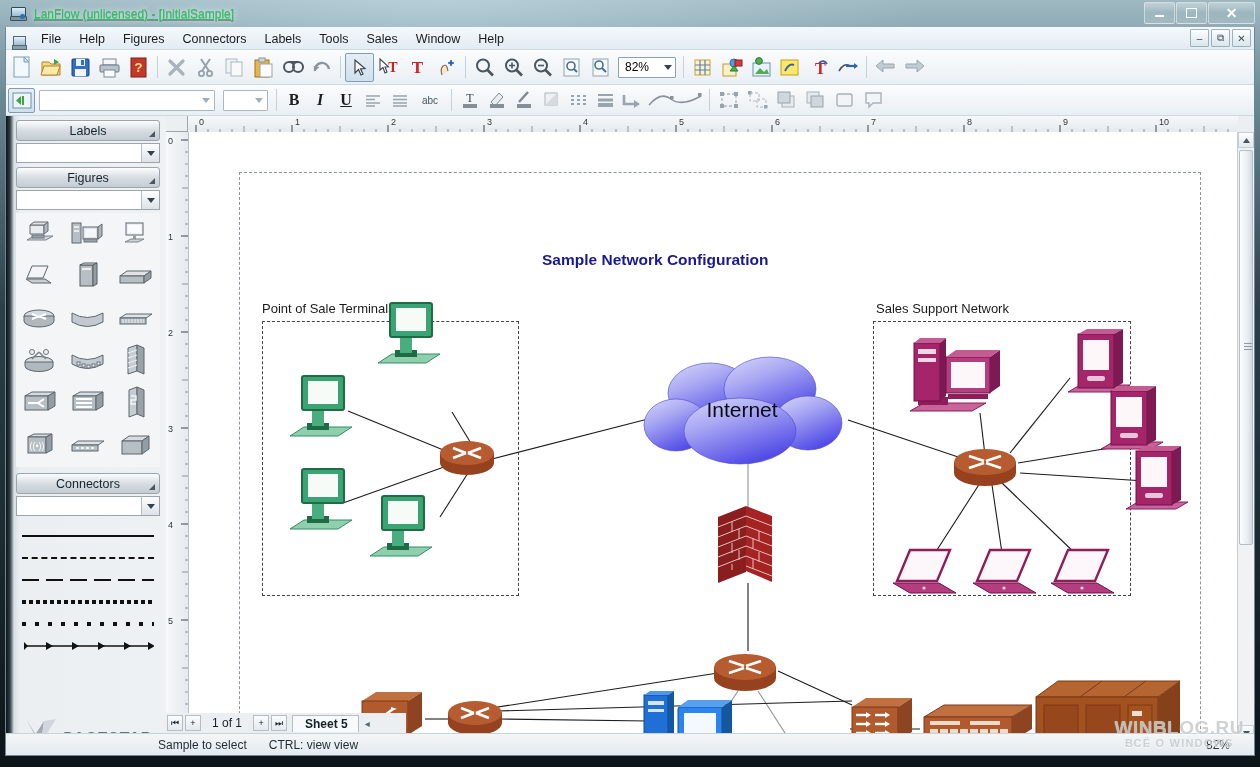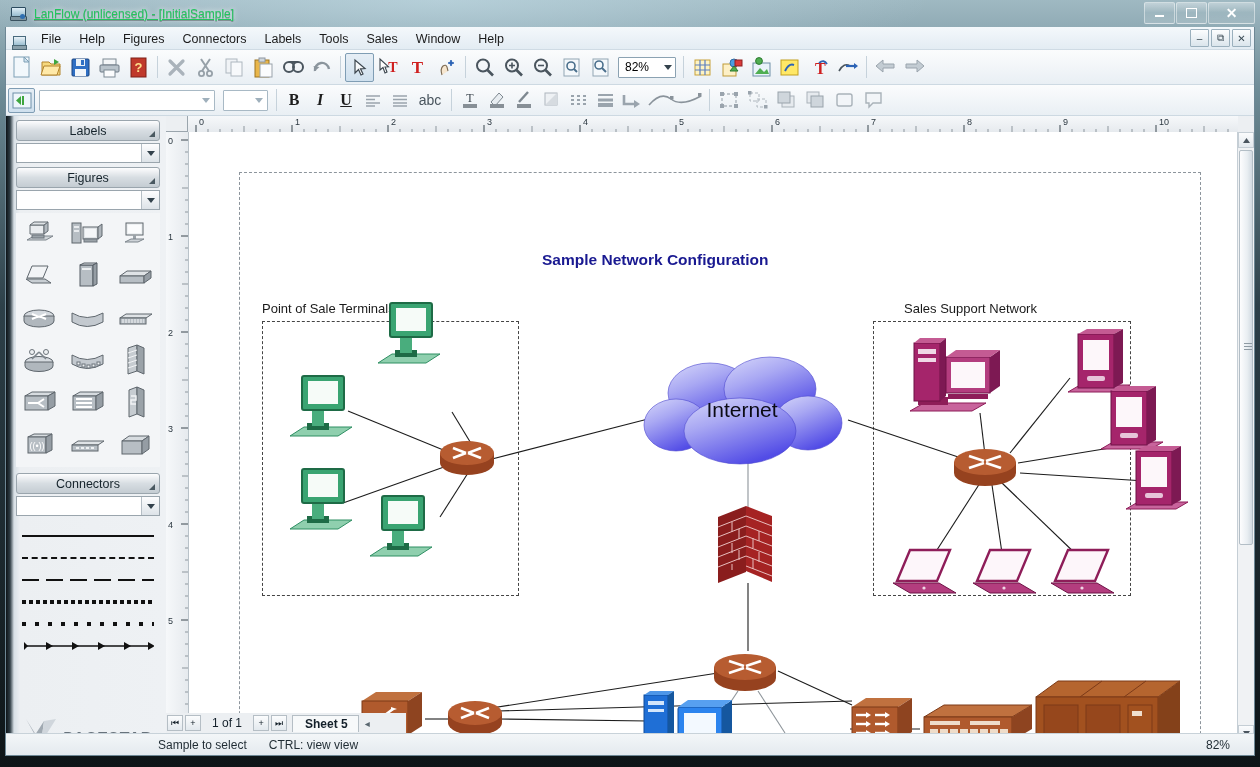--- a/index.html
+++ b/index.html
@@ -453,21 +453,21 @@
       <div class="tbtn sm">
         <svg width="18" height="15">
             <path d="M2 3 h14 M2 6.5 h9 M2 10 h14 M2 13 h9" stroke="#9aa4ad" stroke-width="1.7"></path>
           </svg>
       </div>
       <div class="tbtn sm">
         <svg width="18" height="15">
             <path d="M2 3 h14 M2 6.5 h14 M2 10 h14 M2 13 h14" stroke="#9aa4ad" stroke-width="1.7"></path>
           </svg>
       </div>
-      <div class="fmt" style="font-size:14px;width:34px;color:#4a555e">abc</div>
+      <div class="fmt" style="font-size:10px;width:34px;color:#4a555e">abc</div>
       <div class="tsep"></div>
       <div class="tbtn sm">
         <svg width="20" height="22">
             <text x="10" y="13" font-size="12" fill="#3a444c" text-anchor="middle" font-family="Liberation Serif">T</text>
             <rect x="3" y="15" width="14" height="4" fill="#878f96"></rect>
           </svg>
       </div>
       <div class="tbtn sm">
         <svg width="20" height="22">
             <path d="M4 13 l8 -9 l4 4 l-8 9 z" fill="#e8edf1" stroke="#7e8890"></path>
@@ -965,21 +965,21 @@
         </div>
 
         <div class="canvas">
           <div class="page">
 
             <div class="diagram-title" style="left:302px;top:78px">Sample Network Configuration</div>
 
             <div class="grp-label" style="left:22px;top:128px">Point of Sale Terminals</div>
             <div class="grp-box" style="left:22px;top:148px;width:255px;height:273px"></div>
 
-            <div class="grp-label" style="left:664px;top:128px">Sales Support Network</div>
+            <div class="grp-label" style="left:636px;top:128px">Sales Support Network</div>
             <div class="grp-box" style="left:633px;top:148px;width:256px;height:273px"></div>
 
             <svg class="wires" width="960" height="640">
               <g stroke="#1c1c1c" stroke-width="1.1" fill="none">
 
                 <path d="M108 238 L218 283"></path>
                 <path d="M212 239 L232 272"></path>
                 <path d="M103 330 L218 289"></path>
                 <path d="M200 344 L228 300"></path>
 
@@ -1286,13 +1286,17 @@
     </div>
 
     <div class="statusbar">
       <span style="margin-left:152px">Sample to select</span>
       <span style="margin-left:22px">CTRL: view view</span>
       <span class="st-zoom">82%</span>
     </div>
 
   </div>
 
+  <div class="watermark">
+    <div class="wm1">WINBLOG.RU</div>
+    <div class="wm2">ВСЁ О WINDOWS</div>
+  </div>
 </div>
 
 </body></html>

